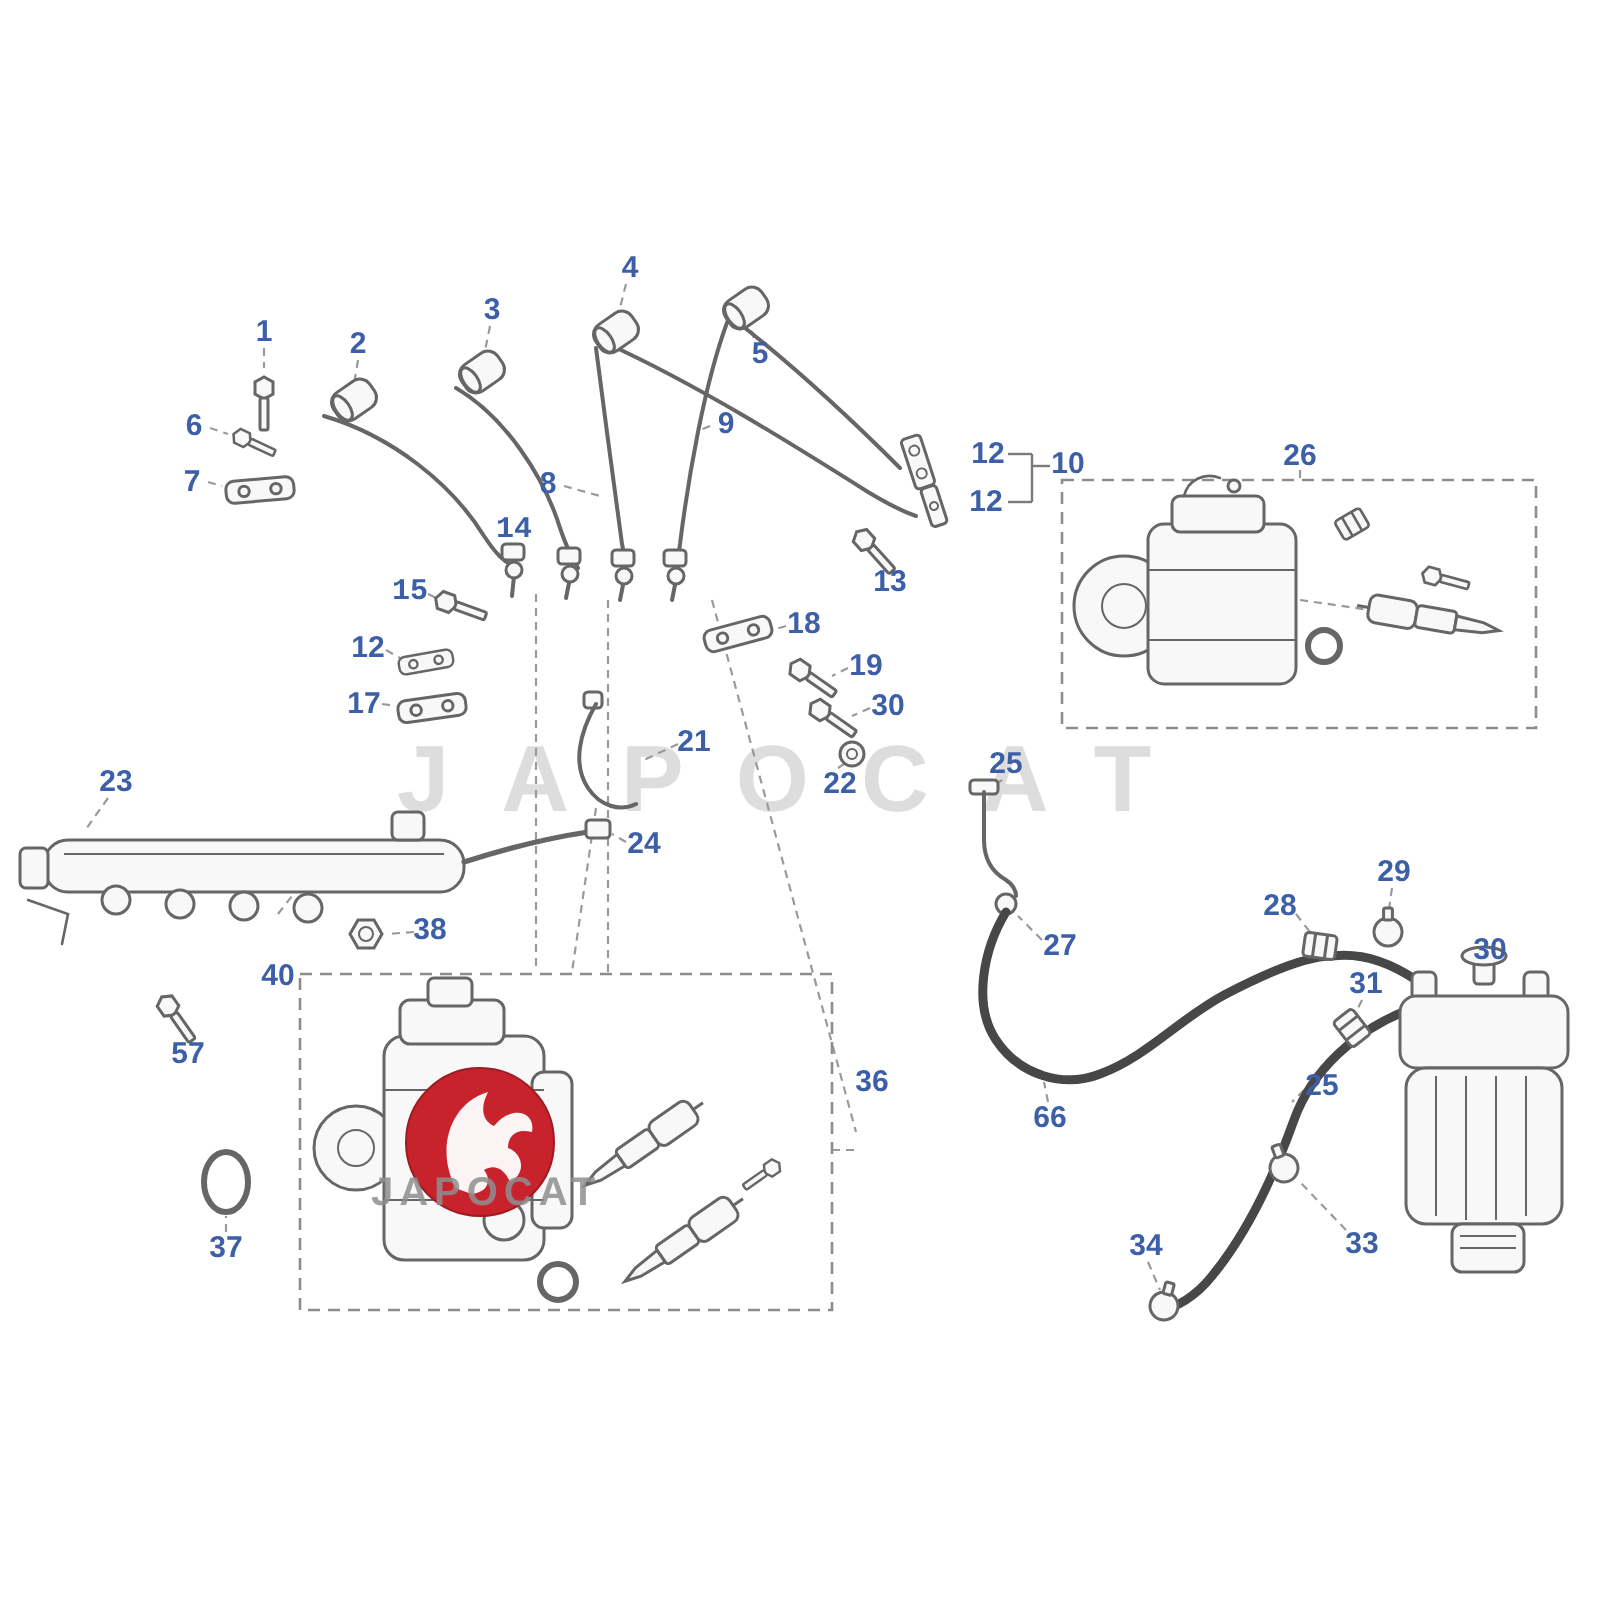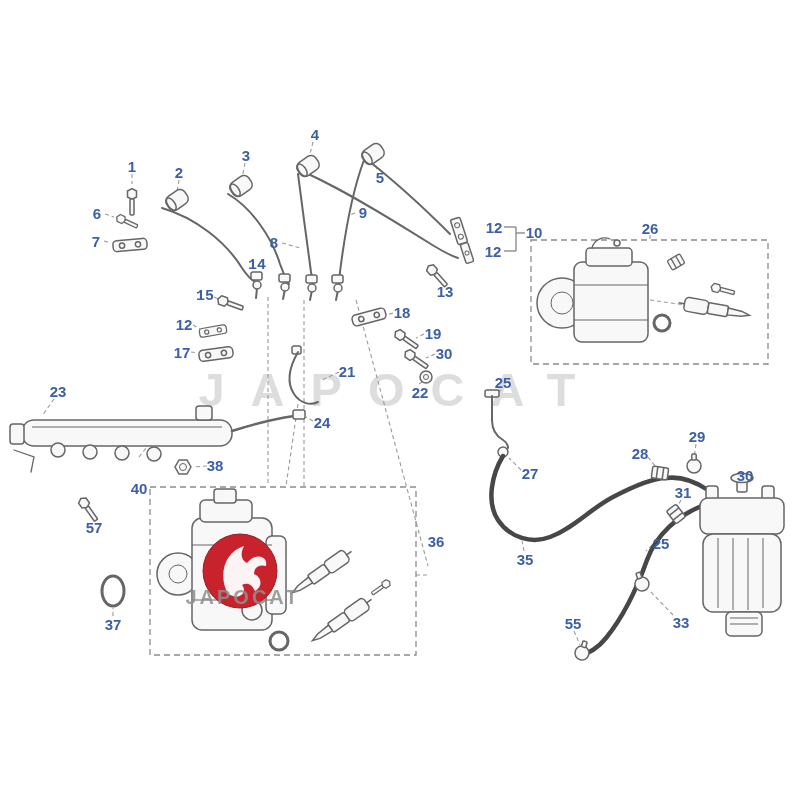--- a/index.html
+++ b/index.html
@@ -306,22 +306,22 @@
       <div class="part-label" style="left: 322px; top: 422px; text-align: center;">24</div>
       <div class="part-label" style="left: 503px; top: 382px;">25</div>
       <div class="part-label" style="left: 650px; top: 228px;">26</div>
       <div class="part-label" style="left: 530px; top: 473px;">27</div>
       <div class="part-label" style="left: 640px; top: 453px;">28</div>
       <div class="part-label" style="left: 697px; top: 436px;">29</div>
       <div class="part-label" style="left: 745px; top: 475px;">30</div>
       <div class="part-label" style="left: 683px; top: 492px; text-align: center;">31</div>
       <div class="part-label" style="left: 661px; top: 543px;">25</div>
       <div class="part-label" style="left: 681px; top: 622px;">33</div>
-      <div class="part-label" style="left: 573px; top: 623px;">55</div>
-      <div class="part-label" style="left: 525px; top: 559px;">35</div>
+      <div class="part-label" style="left: 573px; top: 623px;">34</div>
+      <div class="part-label" style="left: 525px; top: 559px;">66</div>
       <div class="part-label" style="left: 436px; top: 541px; text-align: right;">36</div>
       <div class="part-label" style="left: 113px; top: 624px;">37</div>
       <div class="part-label" style="left: 215px; top: 465px;">38</div>
       <div class="part-label" style="left: 94px; top: 527px;">57</div>
       <div class="part-label" style="left: 139px; top: 488px;">40</div>
     </div>
 
 </div>
 
 </body></html>

